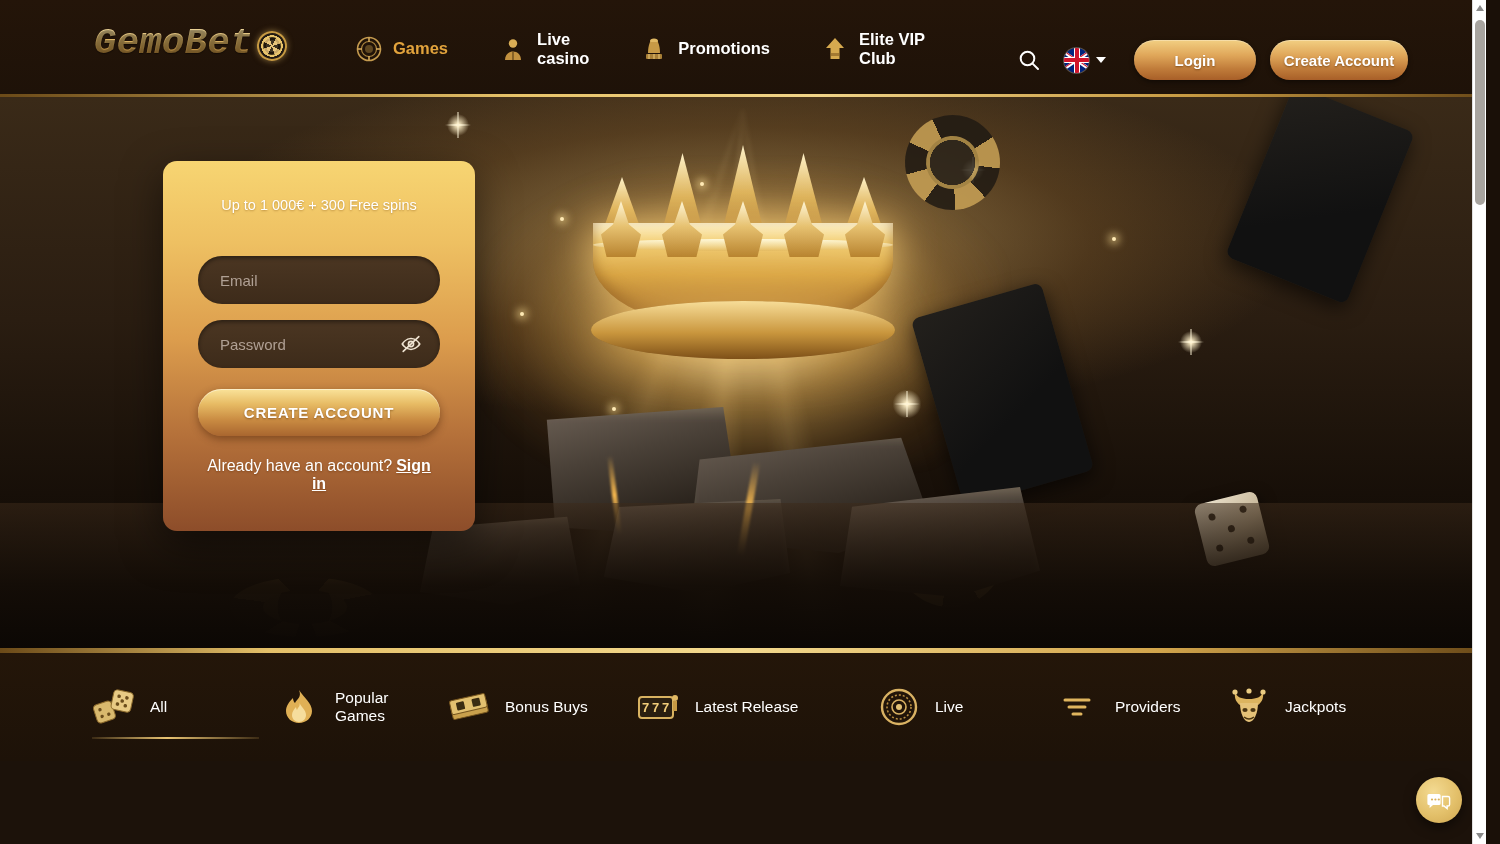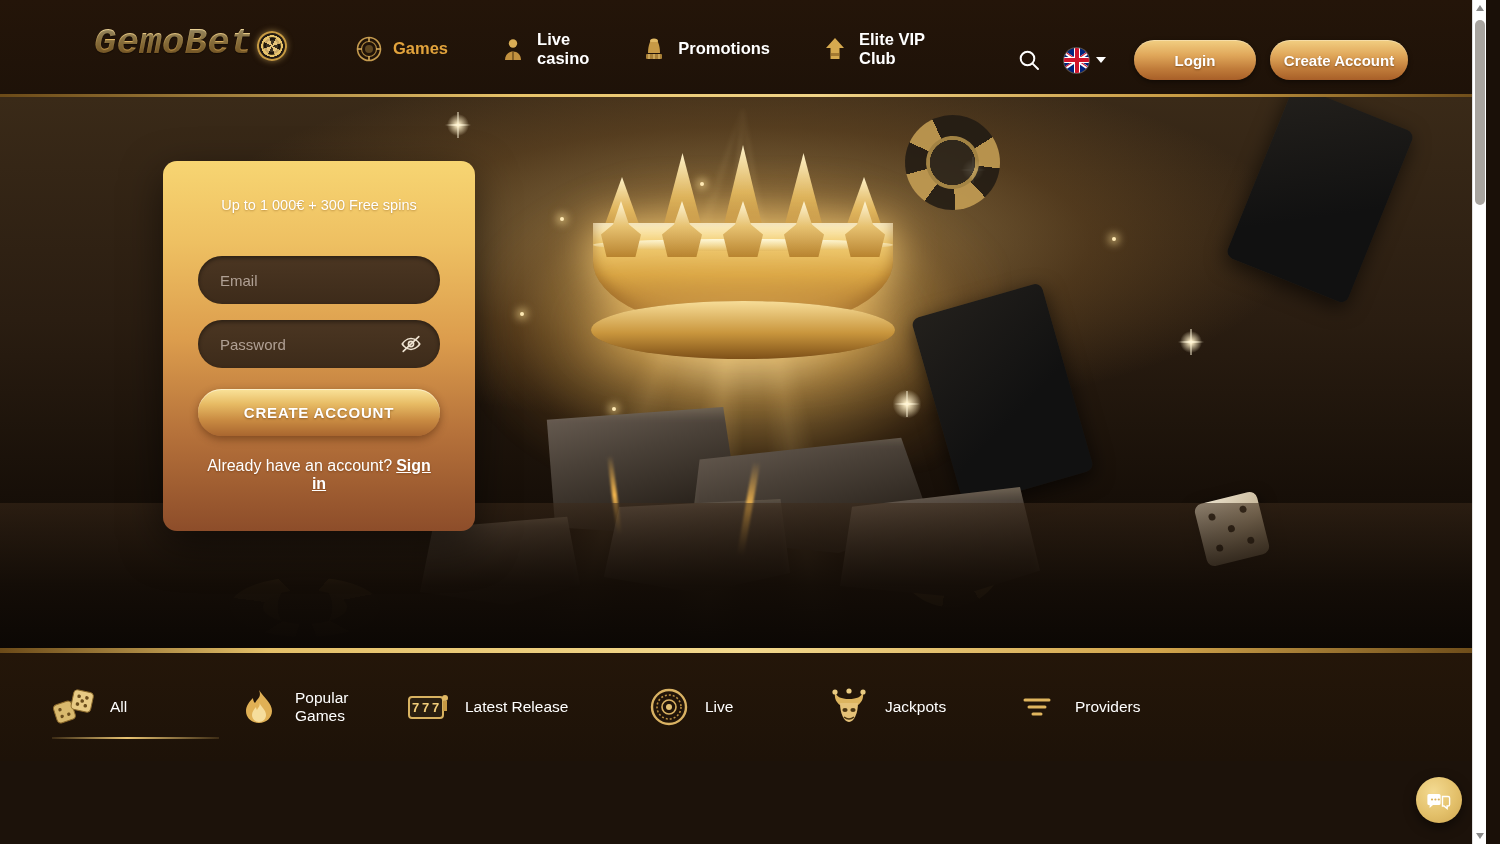--- a/index.html
+++ b/index.html
@@ -215,21 +215,21 @@
     box-shadow: 0 3px 8px rgba(60,25,0,.45), inset 0 1px 0 rgba(255,255,255,.45);
     text-shadow: 0 1px 2px rgba(90,45,5,.5);
   }
   .signin-row { margin-top: 21px; text-align:center; font-size: 16px; color: #fff; text-shadow: 0 1px 2px rgba(90,45,5,.45); }
   .signin-link { color:#fff; text-decoration: underline; font-weight: 700; cursor:pointer; margin-left: 4px; }
 
   
   .catbar {
     position:absolute; top: 653px; left: 0; width: 1486px; height: 108px;
     background: linear-gradient(180deg,#241609 0%, #1d1208 100%);
-    display: flex; align-items: center; padding-left: 52px;
+    display: flex; align-items: center; padding-left: 92px;
   }
   .cat {
     display:flex; align-items:center; gap: 14px; cursor:pointer; height: 108px; position:relative;
     padding-right: 10px;
   }
   .cat-label { font-size: 15.5px; color:#fff; line-height:1.18; white-space: pre-line; }
   .cat.active::after {
     content:""; position:absolute; left: 0; right: 18px; bottom: 22px; height: 2px;
     background: linear-gradient(90deg,rgba(226,180,90,.15),#e9c473 45%, rgba(226,180,90,.15));
   }
@@ -465,20 +465,31 @@
 
     <div class="cat" style="width:170px;">
       <svg class="cat-ico" viewBox="0 0 44 38">
         <path d="M22 2c3 7-2 9-4 13-2-2-2-5-2-5-4 4-7 8-7 13 0 7 6 12 13 12s13-5 13-12c0-8-8-13-13-21z" fill="#e0b055"></path>
         <path d="M22 14c2 4-1 5-2 8 0 0-1-2-1-3-2 2-4 5-4 8 0 4 3 7 7 7s7-3 7-7c0-5-5-8-7-13z" fill="#f6dd9c"></path>
       </svg>
       <span class="cat-label">Popular
 Games</span>
     </div>
 
+    <div class="cat" style="width:190px;">
+      <svg class="cat-ico" viewBox="0 0 44 38">
+        <g transform="rotate(-13 22 19)">
+          <rect x="4" y="14" width="36" height="14" rx="2" fill="#c9a04c" stroke="#77561f"></rect>
+          <rect x="4" y="9" width="36" height="14" rx="2" fill="#e2c070" stroke="#77561f"></rect>
+          <rect x="10" y="12" width="8" height="8" rx="1" fill="#3a2c12"></rect>
+          <rect x="26" y="12" width="8" height="8" rx="1" fill="#3a2c12"></rect>
+        </g>
+      </svg>
+      <span class="cat-label">Bonus Buys</span>
+    </div>
 
     <div class="cat" style="width:240px;">
       <svg class="cat-ico" viewBox="0 0 44 38">
         <rect x="2" y="9" width="34" height="21" rx="3" fill="#2a1f10" stroke="#d8b261" stroke-width="2"></rect>
         <g fill="#f0cd79" font-family="Liberation Sans" font-size="13" font-weight="bold">
           <text x="5" y="24">7</text>
             <text x="15" y="24">7</text>
             <text x="25" y="24">7</text>
         </g>
         <path d="M36 13h4v10h-4z" fill="#c79a44"></path>
@@ -490,43 +501,43 @@
     <div class="cat" style="width:180px;">
       <svg class="cat-ico" viewBox="0 0 44 38">
         <circle cx="22" cy="19" r="17" fill="none" stroke="#d9b263" stroke-width="2.4"></circle>
         <circle cx="22" cy="19" r="12" fill="none" stroke="#b98f43" stroke-width="1.6" stroke-dasharray="2 2"></circle>
         <circle cx="22" cy="19" r="7" fill="none" stroke="#d9b263" stroke-width="1.6"></circle>
         <circle cx="22" cy="19" r="3" fill="#e4c275"></circle>
       </svg>
       <span class="cat-label">Live</span>
     </div>
 
+    <div class="cat" style="width:170px;">
+      <svg class="cat-ico" viewBox="0 0 44 38">
+        <g stroke="#e0b55e" stroke-width="3" stroke-linecap="round">
+          <line x1="8" y1="12" x2="32" y2="12"></line>
+            <line x1="12" y1="19" x2="28" y2="19"></line>
+            <line x1="16" y1="26" x2="24" y2="26"></line>
+        </g>
+      </svg>
+      <span class="cat-label">Providers</span>
+    </div>
+
     <div class="cat" style="width:190px;">
       <svg class="cat-ico" viewBox="0 0 44 38">
         <path d="M8 4c2 5 6 7 14 7s12-2 14-7c1 7-2 11-5 13H13C10 15 7 11 8 4z" fill="#dcb45f"></path>
         <circle cx="8" cy="4" r="2.6" fill="#e9cb82"></circle>
           <circle cx="36" cy="4" r="2.6" fill="#e9cb82"></circle>
           <circle cx="22" cy="3" r="2.6" fill="#e9cb82"></circle>
         <path d="M13 15h18c0 10-4 19-9 19s-9-9-9-19z" fill="#e5c278"></path>
         <ellipse cx="18" cy="22" rx="2.6" ry="2" fill="#4a3512"></ellipse>
           <ellipse cx="26" cy="22" rx="2.6" ry="2" fill="#4a3512"></ellipse>
         <path d="M17 29q5 4 10 0" fill="none" stroke="#4a3512" stroke-width="1.6"></path>
       </svg>
       <span class="cat-label">Jackpots</span>
-    </div>
-
-    <div class="cat" style="width:170px;">
-      <svg class="cat-ico" viewBox="0 0 44 38">
-        <g stroke="#e0b55e" stroke-width="3" stroke-linecap="round">
-          <line x1="8" y1="12" x2="32" y2="12"></line>
-            <line x1="12" y1="19" x2="28" y2="19"></line>
-            <line x1="16" y1="26" x2="24" y2="26"></line>
-        </g>
-      </svg>
-      <span class="cat-label">Providers</span>
     </div>
   </div>
 
 
   <div class="chat-btn">
     <svg width="26" height="26" viewBox="0 0 26 26">
       <path d="M13 18h-6l-3.4 3v-3H3a1.6 1.6 0 0 1-1.6-1.6V8.6A1.6 1.6 0 0 1 3 7h10a1.6 1.6 0 0 1 1.6 1.6v7.8A1.6 1.6 0 0 1 13 18z" fill="#fff"></path>
       <path d="M16.5 9.5H22a1.6 1.6 0 0 1 1.6 1.6v6.3A1.6 1.6 0 0 1 22 19h-.9v2.6L18 19h-1.5z" fill="none" stroke="#fff" stroke-width="1.4"></path>
       <g fill="#d9b05a">
           <circle cx="6" cy="12.5" r="1.1"></circle>

